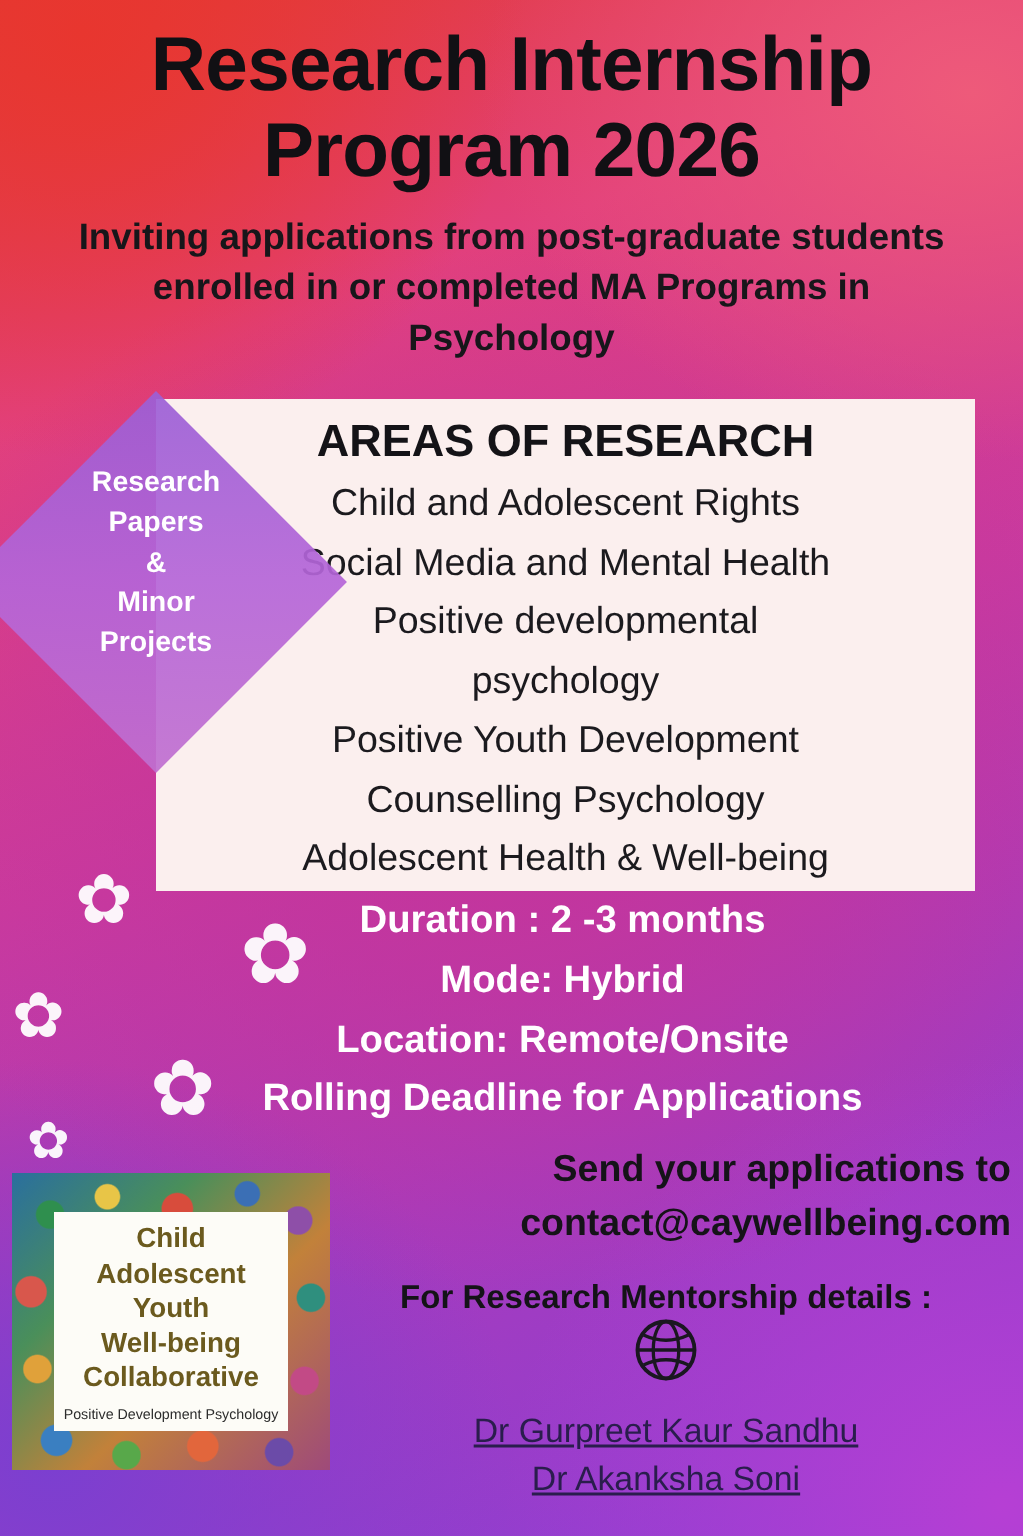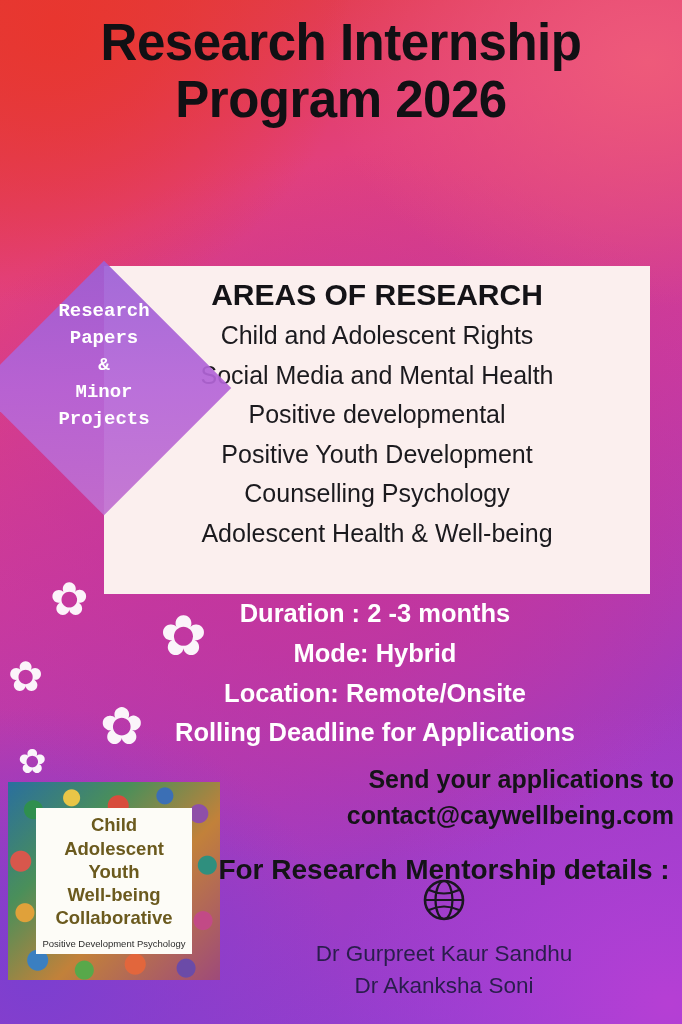--- a/index.html
+++ b/index.html
@@ -67,33 +67,32 @@
     top: 298px;
     width: 180px;
     height: 180px;
     transform: rotate(45deg);
     background: linear-gradient(135deg, #9b5fd6 0%, #b565d8 50%, #c06fd0 100%);
     opacity: 0.92;
   }
   .diamond-text {
     position: absolute;
     left: 14px;
-    top: 298px;
+    top: 286px;
     width: 180px;
     height: 180px;
     display: flex;
     flex-direction: column;
     align-items: center;
-    justify-content: flex-start;
+    justify-content: center;
     color: #ffffff;
     font-size: 19px;
     font-weight: bold;
     line-height: 1.42;
     text-align: center;
-    font-family: Liberation Mono, monospace;
   }
 
   
   .panel {
     position: absolute;
     left: 104px;
     top: 266px;
     width: 546px;
     height: 328px;
     background: #fbefee;
@@ -138,21 +137,21 @@
     font-weight: bold;
     color: #151318;
     line-height: 1.42;
   }
   .mentorship {
     position: absolute;
     top: 850px;
     left: 214px;
     width: 460px;
     text-align: center;
-    font-size: 28px;
+    font-size: 22px;
     font-weight: bold;
     color: #141317;
     line-height: 1.4;
   }
   .web-row {
     position: absolute;
     top: 878px;
     left: 214px;
     width: 460px;
     display: flex;
@@ -174,20 +173,21 @@
     position: absolute;
     top: 938px;
     left: 214px;
     width: 460px;
     text-align: center;
     font-size: 22.5px;
     color: #2a1d4d;
     line-height: 1.42;
   }
   .names span {
+    text-decoration: underline;
   }
 
   
   .logo-card {
     position: absolute;
     left: 8px;
     top: 782px;
     width: 212px;
     height: 198px;
     background:
@@ -238,27 +238,29 @@
 
 <div class="poster">
 
   <div class="flower" style="left:50px; top:576px; font-size:46px;">✿</div>
   <div class="flower" style="left:160px; top:608px; font-size:56px;">✿</div>
   <div class="flower" style="left:8px; top:656px; font-size:42px;">✿</div>
   <div class="flower" style="left:100px; top:700px; font-size:52px;">✿</div>
   <div class="flower" style="left:18px; top:744px; font-size:34px;">✿</div>
 
   <div class="title">Research Internship Program 2026</div>
+  <div class="subtitle">Inviting applications from post-graduate students enrolled in or completed MA Programs in Psychology</div>
 
   <div class="panel">
     <div class="panel-title">AREAS OF RESEARCH</div>
     <div class="panel-list">
       <div>Child and Adolescent Rights</div>
       <div>Social Media and Mental Health</div>
       <div>Positive developmental</div>
+      <div>psychology</div>
       <div>Positive Youth Development</div>
       <div>Counselling Psychology</div>
       <div>Adolescent Health &amp;  Well-being</div>
     </div>
   </div>
 
   <div class="diamond"></div>
   <div class="diamond-text">
     <div>Research</div>
     <div>Papers</div>

